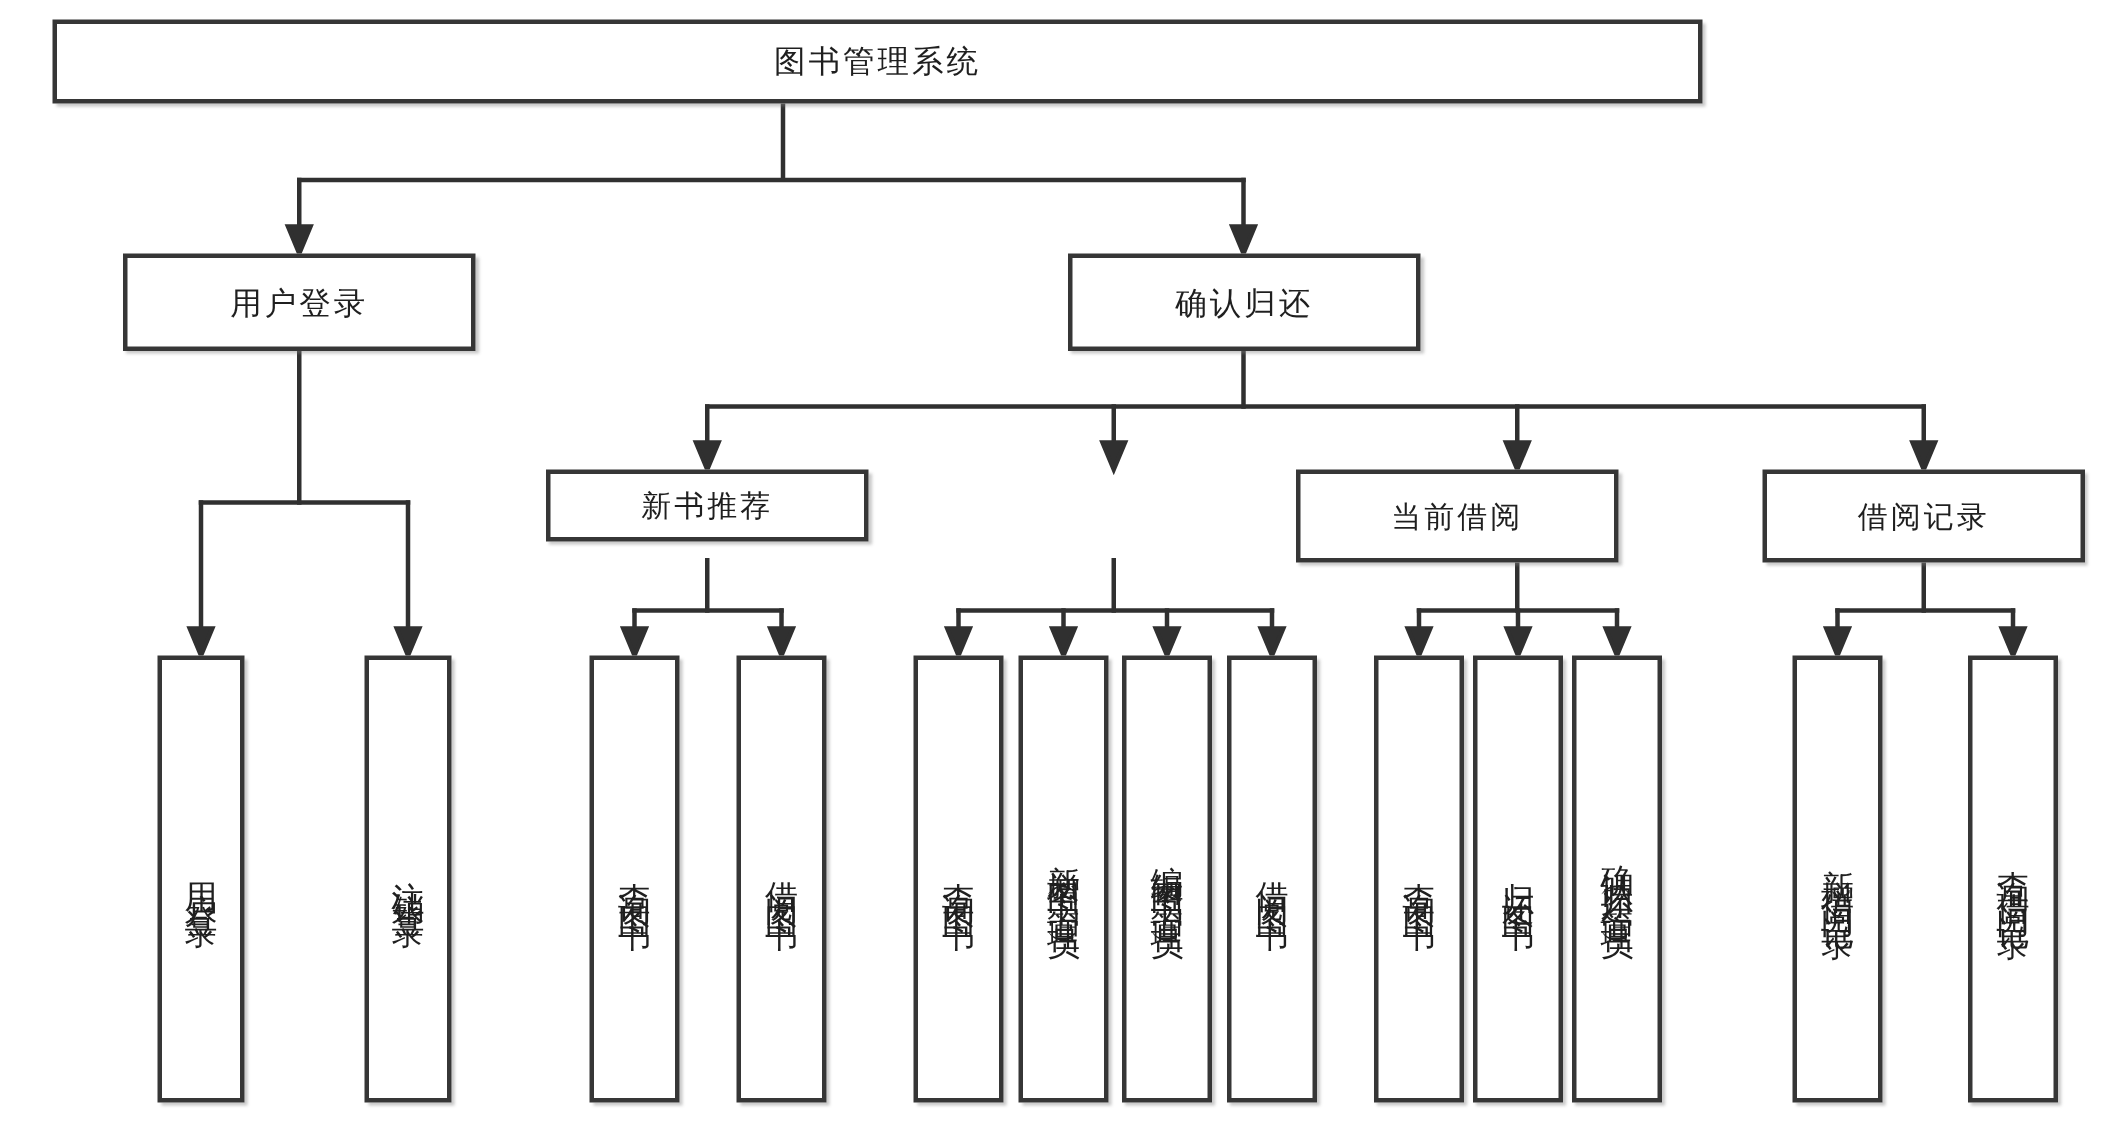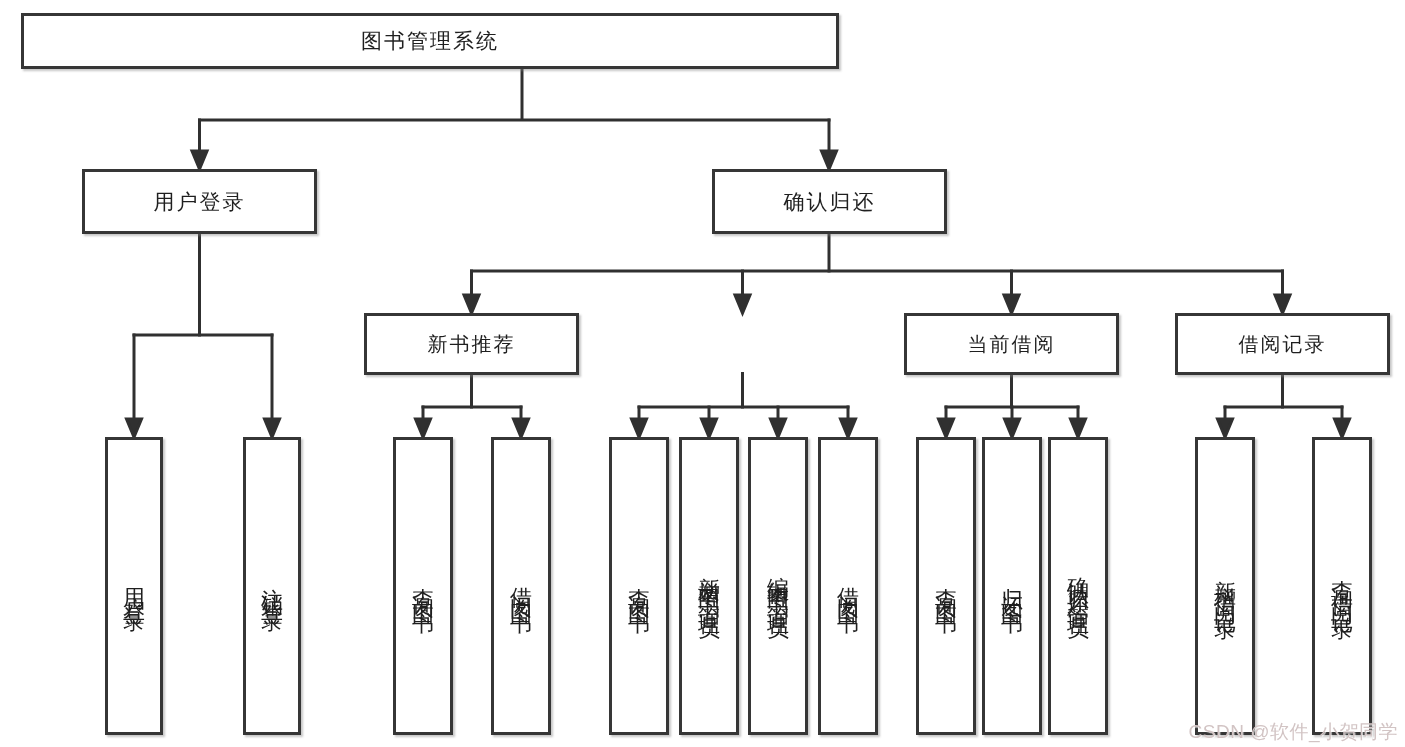--- a/index.html
+++ b/index.html
@@ -101,42 +101,41 @@
     <g>
       <line x1="1282.5" y1="372" x2="1282.5" y2="408.5"></line>
       <line x1="1223.5" y1="407" x2="1343.5" y2="407"></line>
       <line x1="1225" y1="405.5" x2="1225" y2="421"></line>
       <polygon points="1217.5,419 1232.5,419 1225,437"></polygon>
       <line x1="1342" y1="405.5" x2="1342" y2="421"></line>
       <polygon points="1334.5,419 1349.5,419 1342,437"></polygon>
     </g>
   </svg>
 
-  <div class="box h" style="left:21px; top:13px; width:818px; height:56px;">图书管理系统</div>
+  <div class="box h" style="left:35px; top:13px; width:1100px; height:56px;">图书管理系统</div>
 
   <div class="box h" style="left:82px; top:169px; width:235px; height:65px;">用户登录</div>
   <div class="box h" style="left:712px; top:169px; width:235px; height:65px;">确认归还</div>
 
-  <div class="box r3" style="left:364px; top:313px; width:215px; height:62px;">新书推荐</div>
-  <div class="box r3" style="left:904px; top:313px; width:215px; height:62px;">当前借阅</div>
+  <div class="box r3" style="left:364px; top:313px; width:215px; height:48px;">新书推荐</div>
+  <div class="box r3" style="left:864px; top:313px; width:215px; height:62px;">当前借阅</div>
   <div class="box r3" style="left:1175px; top:313px; width:215px; height:62px;">借阅记录</div>
 
   <div class="box v" style="left:105px; top:437px; width:58px; height:298px;">用户登录</div>
   <div class="box v" style="left:243px; top:437px; width:58px; height:298px;">注销登录</div>
 
   <div class="box v" style="left:393px; top:437px; width:60px; height:298px;">查询图书</div>
   <div class="box v" style="left:491px; top:437px; width:60px; height:298px;">借阅图书</div>
 
   <div class="box v" style="left:609px; top:437px; width:60px; height:298px;">查询图书</div>
   <div class="box v" style="left:679px; top:437px; width:60px; height:298px; letter-spacing:6px;">新增图书（管理员）</div>
   <div class="box v" style="left:748px; top:437px; width:60px; height:298px; letter-spacing:6px;">编辑图书（管理员）</div>
   <div class="box v" style="left:818px; top:437px; width:60px; height:298px;">借阅图书</div>
 
   <div class="box v" style="left:916px; top:437px; width:60px; height:298px;">查询图书</div>
   <div class="box v" style="left:982px; top:437px; width:60px; height:298px;">归还图书</div>
   <div class="box v" style="left:1048px; top:437px; width:60px; height:298px; letter-spacing:6px;">确认归还（管理员）</div>
 
   <div class="box v" style="left:1195px; top:437px; width:60px; height:298px;">新增借阅记录</div>
   <div class="box v" style="left:1312px; top:437px; width:60px; height:298px;">查询借阅记录</div>
 
-  <div class="watermark" style="color: rgb(210, 196, 196);">CSDN @软件_小贺同学</div>
 
 </div>
 
 </body></html>

